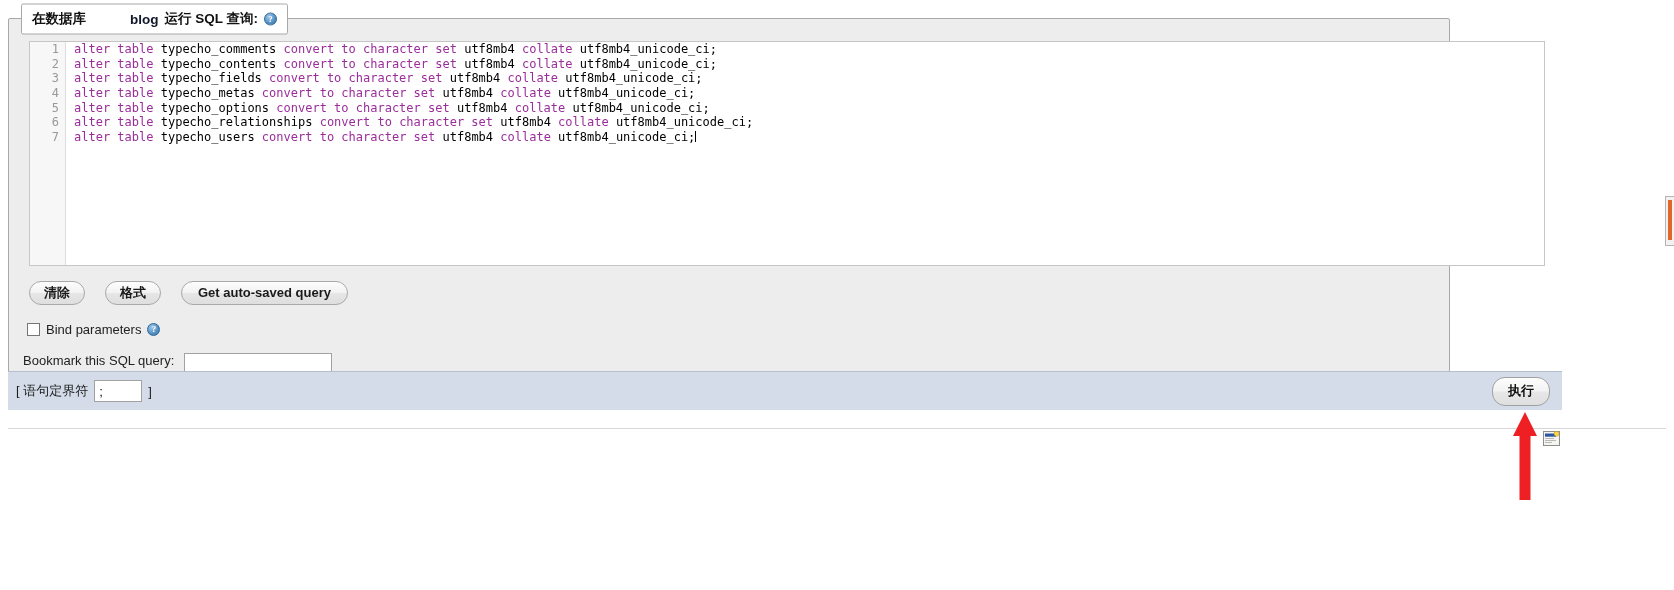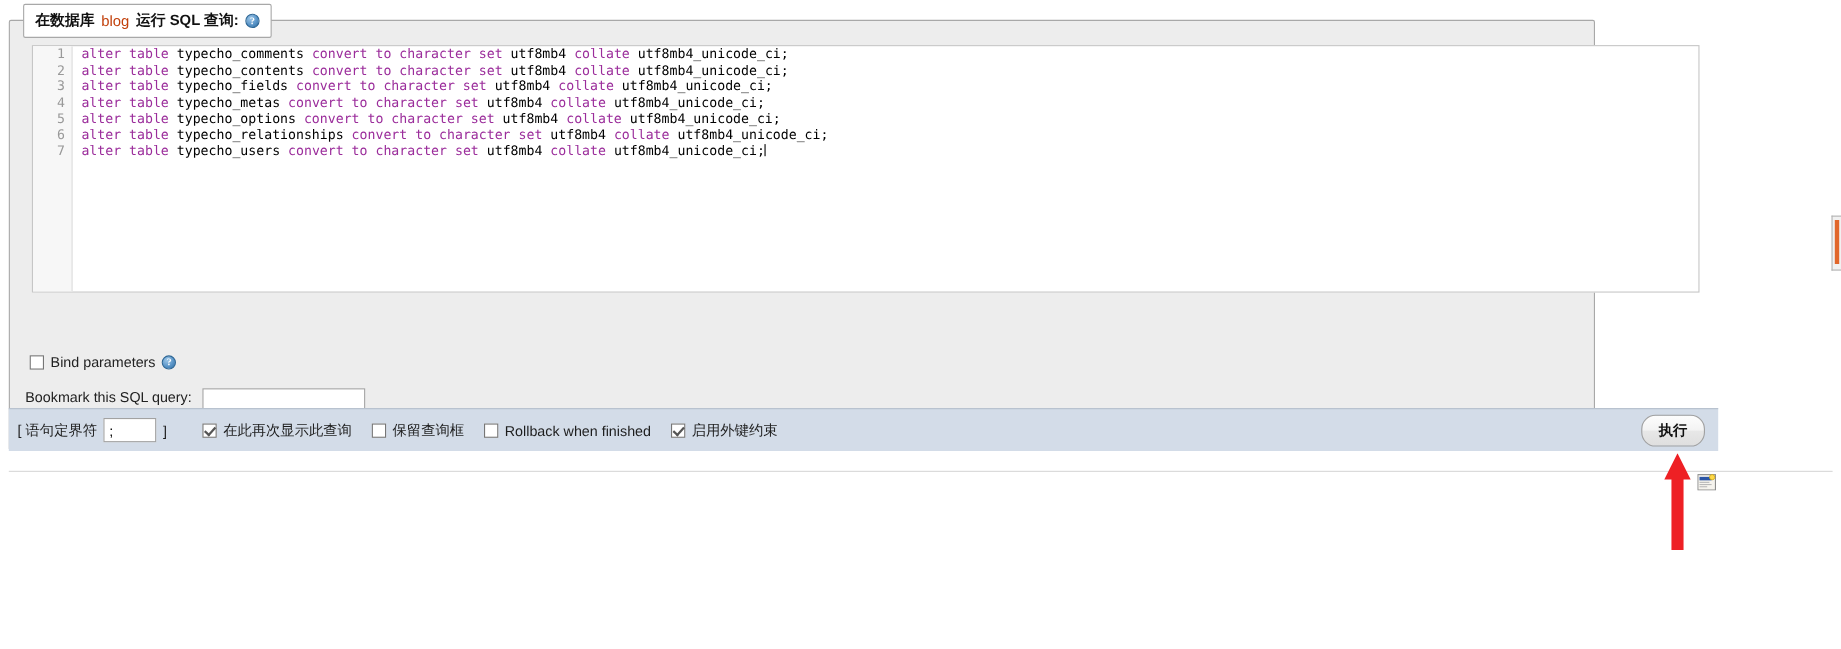--- a/index.html
+++ b/index.html
@@ -35,21 +35,21 @@
     border-radius: 2px;
     padding: 5px 10px 6px 10px;
     font-size: 13.5px;
     color: #222;
     display: flex;
     align-items: center;
     gap: 6px;
     white-space: nowrap;
     z-index: 5;
   }
-  .panel-legend .db-name { color: #c2410c; font-weight: normal; }
+  .panel-legend .db-name { color: #0f172a; font-weight: bold; margin-left: 38px; }
   .panel-legend .lg-txt { font-weight: bold; color: #111; }
 
   .help-icon {
     display: inline-block;
     width: 13px; height: 13px;
     border-radius: 50%;
     background: radial-gradient(circle at 35% 30%, #9ec7e8 0%, #5a95c8 55%, #2e6ea3 100%);
     border: 1px solid #2d6695;
     color: #ffffff;
     font-size: 9px;
@@ -281,57 +281,44 @@
           <div>2</div>
           <div>3</div>
           <div>4</div>
           <div>5</div>
           <div>6</div>
           <div>7</div>
         </div>
       <div class="code-area" id="codeArea"><div class="ln"><span class="kw">alter table </span><span class="pl">typecho_comments </span><span class="kw">convert to character set </span><span class="pl">utf8mb4 </span><span class="kw">collate </span><span class="pl">utf8mb4_unicode_ci;</span></div><div class="ln"><span class="kw">alter table </span><span class="pl">typecho_contents </span><span class="kw">convert to character set </span><span class="pl">utf8mb4 </span><span class="kw">collate </span><span class="pl">utf8mb4_unicode_ci;</span></div><div class="ln"><span class="kw">alter table </span><span class="pl">typecho_fields </span><span class="kw">convert to character set </span><span class="pl">utf8mb4 </span><span class="kw">collate </span><span class="pl">utf8mb4_unicode_ci;</span></div><div class="ln"><span class="kw">alter table </span><span class="pl">typecho_metas </span><span class="kw">convert to character set </span><span class="pl">utf8mb4 </span><span class="kw">collate </span><span class="pl">utf8mb4_unicode_ci;</span></div><div class="ln"><span class="kw">alter table </span><span class="pl">typecho_options </span><span class="kw">convert to character set </span><span class="pl">utf8mb4 </span><span class="kw">collate </span><span class="pl">utf8mb4_unicode_ci;</span></div><div class="ln"><span class="kw">alter table </span><span class="pl">typecho_relationships </span><span class="kw">convert to character set </span><span class="pl">utf8mb4 </span><span class="kw">collate </span><span class="pl">utf8mb4_unicode_ci;</span></div><div class="ln"><span class="kw">alter table </span><span class="pl">typecho_users </span><span class="kw">convert to character set </span><span class="pl">utf8mb4 </span><span class="kw">collate </span><span class="pl">utf8mb4_unicode_ci;</span><span class="caret"></span></div></div>
     </div>
 
+    <div class="btn-row">
+      <button class="pill-btn">清除</button>
+      <button class="pill-btn">格式</button>
+      <button class="pill-btn wide">Get auto-saved query</button>
+    </div>
 
     <div class="bind-row">
       <span class="cb" id="bindCb"></span>
       <span class="bind-label">Bind parameters</span>
       <span class="help-icon">?</span>
     </div>
 
     <div class="bookmark-row">
       <span>Bookmark this SQL query:</span>
       <input class="text-input" type="text" value="" style="">
     </div>
   </div>
 
   <div class="footer-bar">
     <div class="grp">
       <span>[ 语句定界符</span>
       <input class="delim-input" type="text" value=";" style="">
       <span>]</span>
     </div>
-    <div class="grp" id="footerChecks">
-        <span class="grp" style="margin-right: 12px;">
-          <span class="cb checked"></span>
-          <span>在此再次显示此查询</span>
-        </span>
-        <span class="grp" style="margin-right: 12px;">
-          <span class="cb"></span>
-          <span>保留查询框</span>
-        </span>
-        <span class="grp" style="margin-right: 12px;">
-          <span class="cb"></span>
-          <span>Rollback when finished</span>
-        </span>
-        <span class="grp" style="margin-right: 12px;">
-          <span class="cb checked"></span>
-          <span>启用外键约束</span>
-        </span>
-      </div>
     <div class="footer-spacer"></div>
     <button class="go-btn">执行</button>
   </div>
 
   <div class="scroll-stub">
       <i></i>
     </div>
 
   <div class="below-rule"></div>
 

